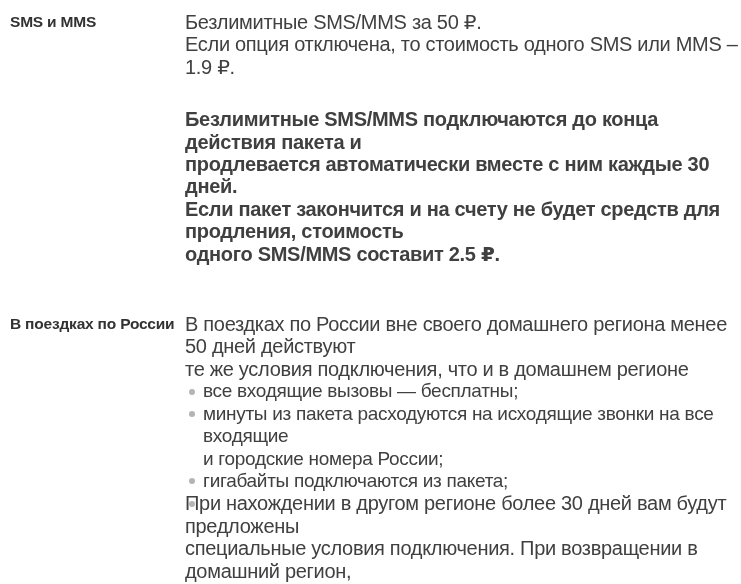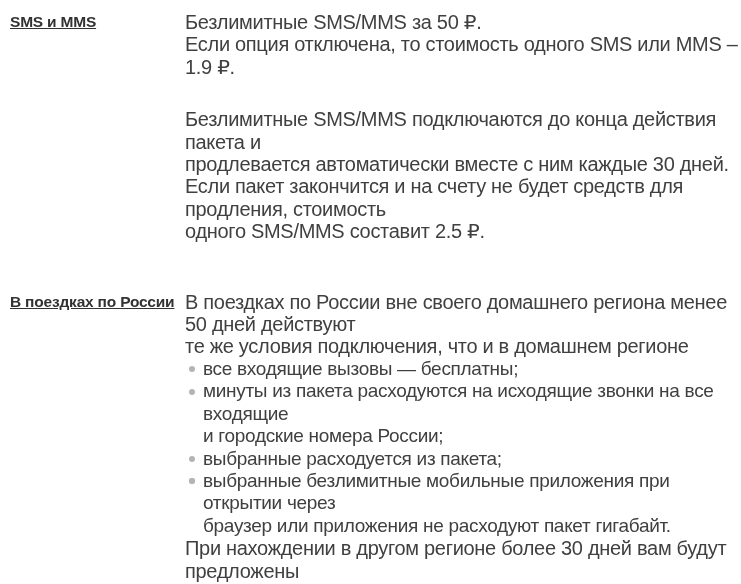--- a/index.html
+++ b/index.html
@@ -32,31 +32,30 @@
     flex: 1 1 auto;
     max-width: 556px;
   }
   .heading {
     margin: 0;
     font-size: 15.5px;
     font-weight: bold;
     line-height: 22.4px;
     letter-spacing: -0.2px;
     color: var(--heading-color, #323232);
-    text-decoration: underline;
   }
   .para {
     margin: 0;
     font-size: 20px;
     line-height: 22.4px;
     letter-spacing: -0.3px;
     color: var(--body-color, #404040);
     white-space: pre-line;
   }
-  .gap-top { margin-top: 30px; }
+  .gap-top { margin-top: 30px; font-weight: bold; }
   .section-gap { margin-top: 48px; }
   .outro-gap { }
   .bullets {
     list-style: none;
     margin: 0;
     padding: 0;
   }
   .bullet-item {
     position: relative;
     padding-left: 18px;
@@ -108,29 +107,24 @@
           <span class="marker"></span>
           <span class="bullet-text">все входящие вызовы — бесплатны;</span>
         </li>
         <li class="bullet-item">
           <span class="marker"></span>
           <span class="bullet-text">минуты из пакета расходуются на исходящие звонки на все входящие
 и городские номера России;</span>
         </li>
         <li class="bullet-item">
           <span class="marker"></span>
-          <span class="bullet-text">выбранные расходуется из пакета;</span>
+          <span class="bullet-text">гигабайты подключаются из пакета;</span>
         </li>
         <li class="bullet-item">
           <span class="marker"></span>
-        </li>
-        <li class="bullet-item">
-          <span class="marker"></span>
-          <span class="bullet-text">выбранные безлимитные мобильные приложения при открытии через
-браузер или приложения не расходуют пакет гигабайт.</span>
         </li>
       </ul>
 
       <p class="para outro-gap">При нахождении в другом регионе более 30 дней вам будут предложены
 специальные условия подключения. При возвращении в домашний регион,
 возврат на тарифные пакеты домашнего региона произойдет после
 завершения текущего пакета или в течение суток, если пакет не был
 подключен.</p>
     </div>
   </section>

